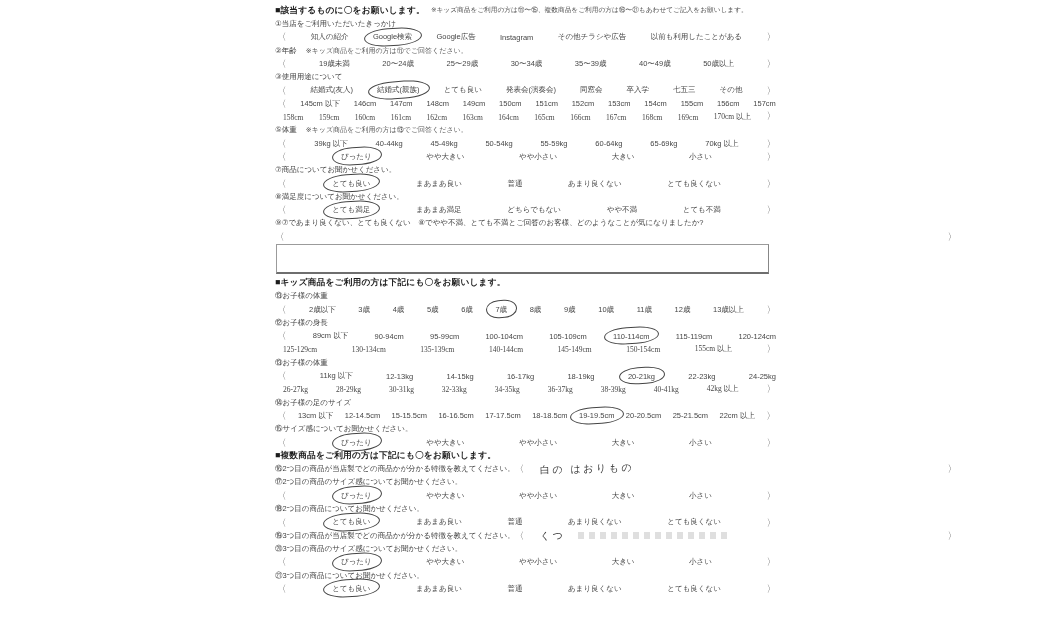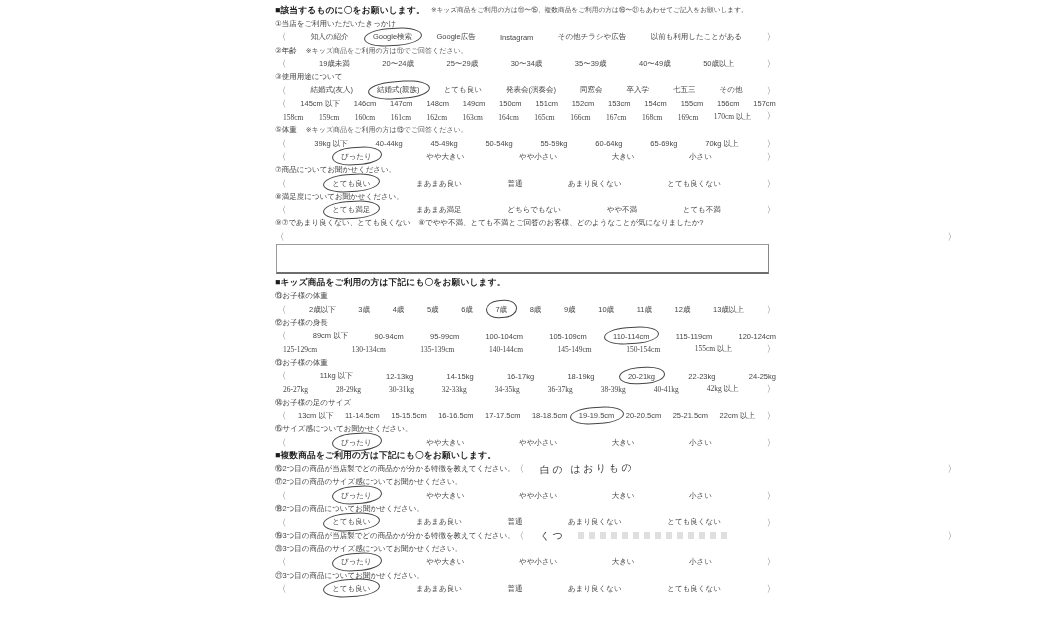--- a/index.html
+++ b/index.html
@@ -253,21 +253,21 @@
       <span class="opt">40-41kg</span>
       <span class="opt">42kg 以上</span>
       <span class="bracket">〉</span>
     </div>
     <div class="line">
       <span class="q-label">⑭お子様の足のサイズ</span>
     </div>
     <div class="line opts">
       <span class="bracket">〈</span>
       <span class="opt">13cm 以下</span>
-      <span class="opt">11-14.5cm</span>
+      <span class="opt">12-14.5cm</span>
       <span class="opt">15-15.5cm</span>
       <span class="opt">16-16.5cm</span>
       <span class="opt">17-17.5cm</span>
       <span class="opt">18-18.5cm</span>
       <span class="opt">19-19.5cm<i class="mark"></i></span>
       <span class="opt">20-20.5cm</span>
       <span class="opt">25-21.5cm</span>
       <span class="opt">22cm 以上</span>
       <span class="bracket">〉</span>
     </div>

